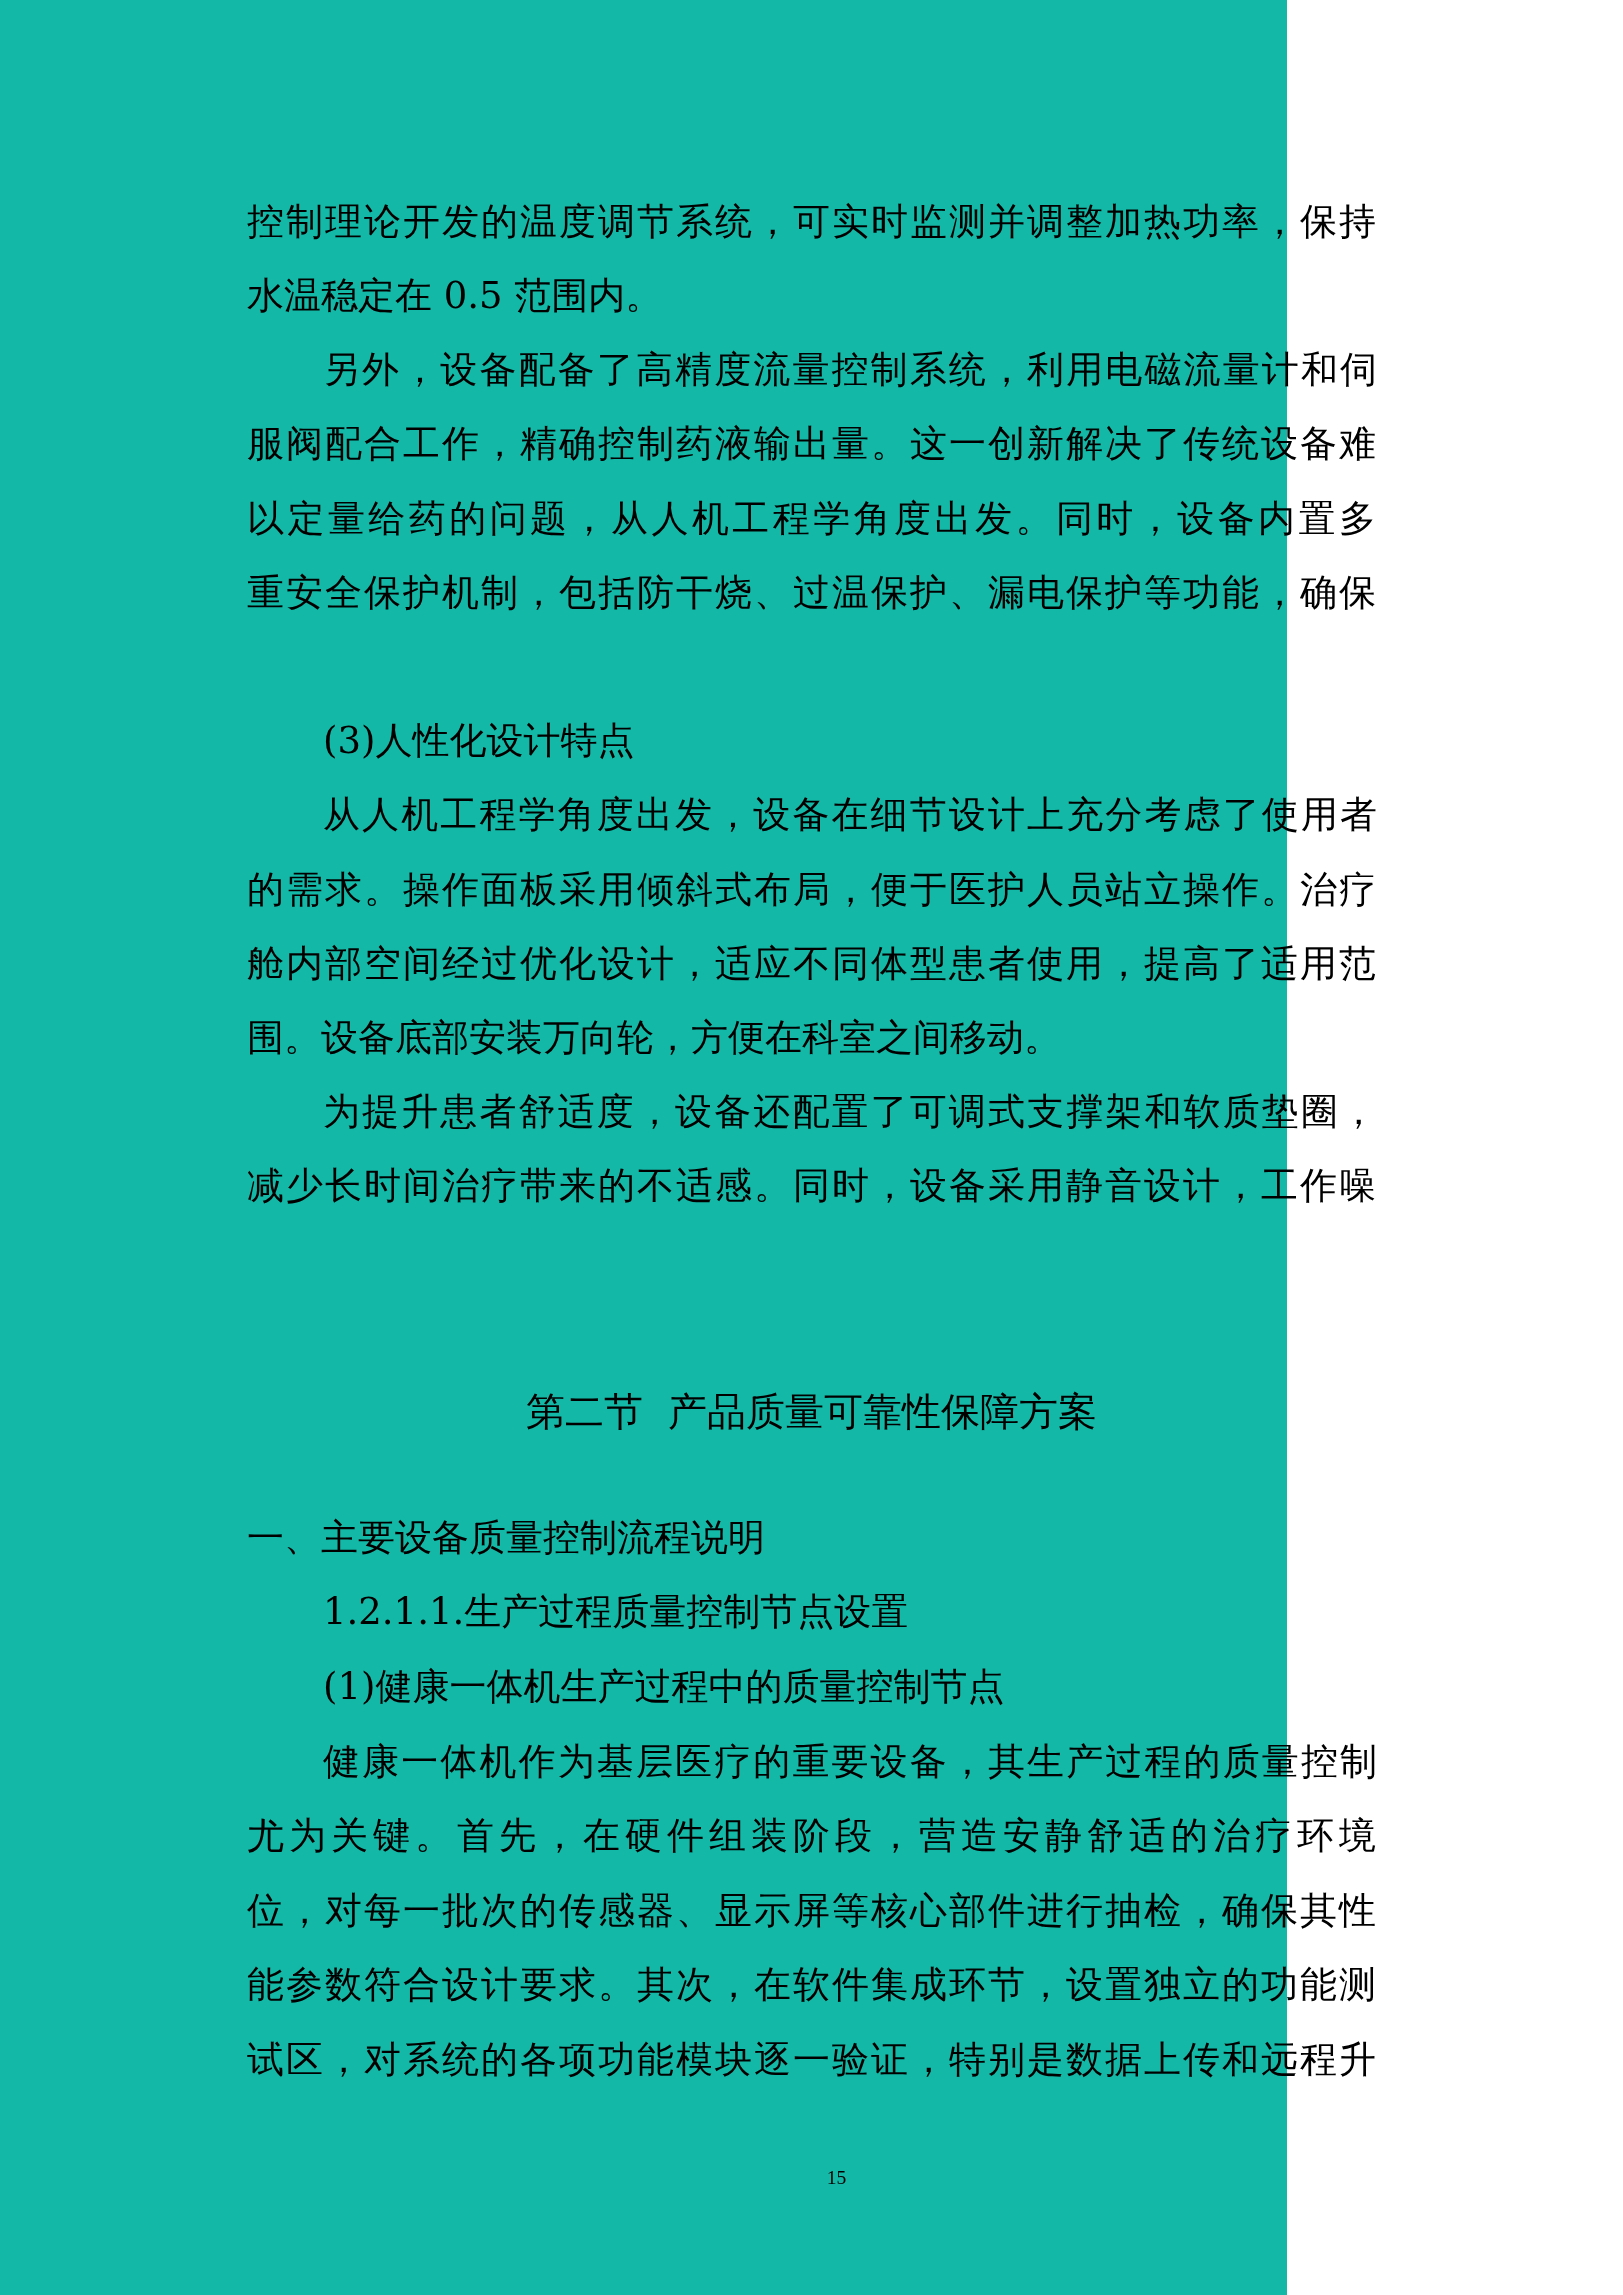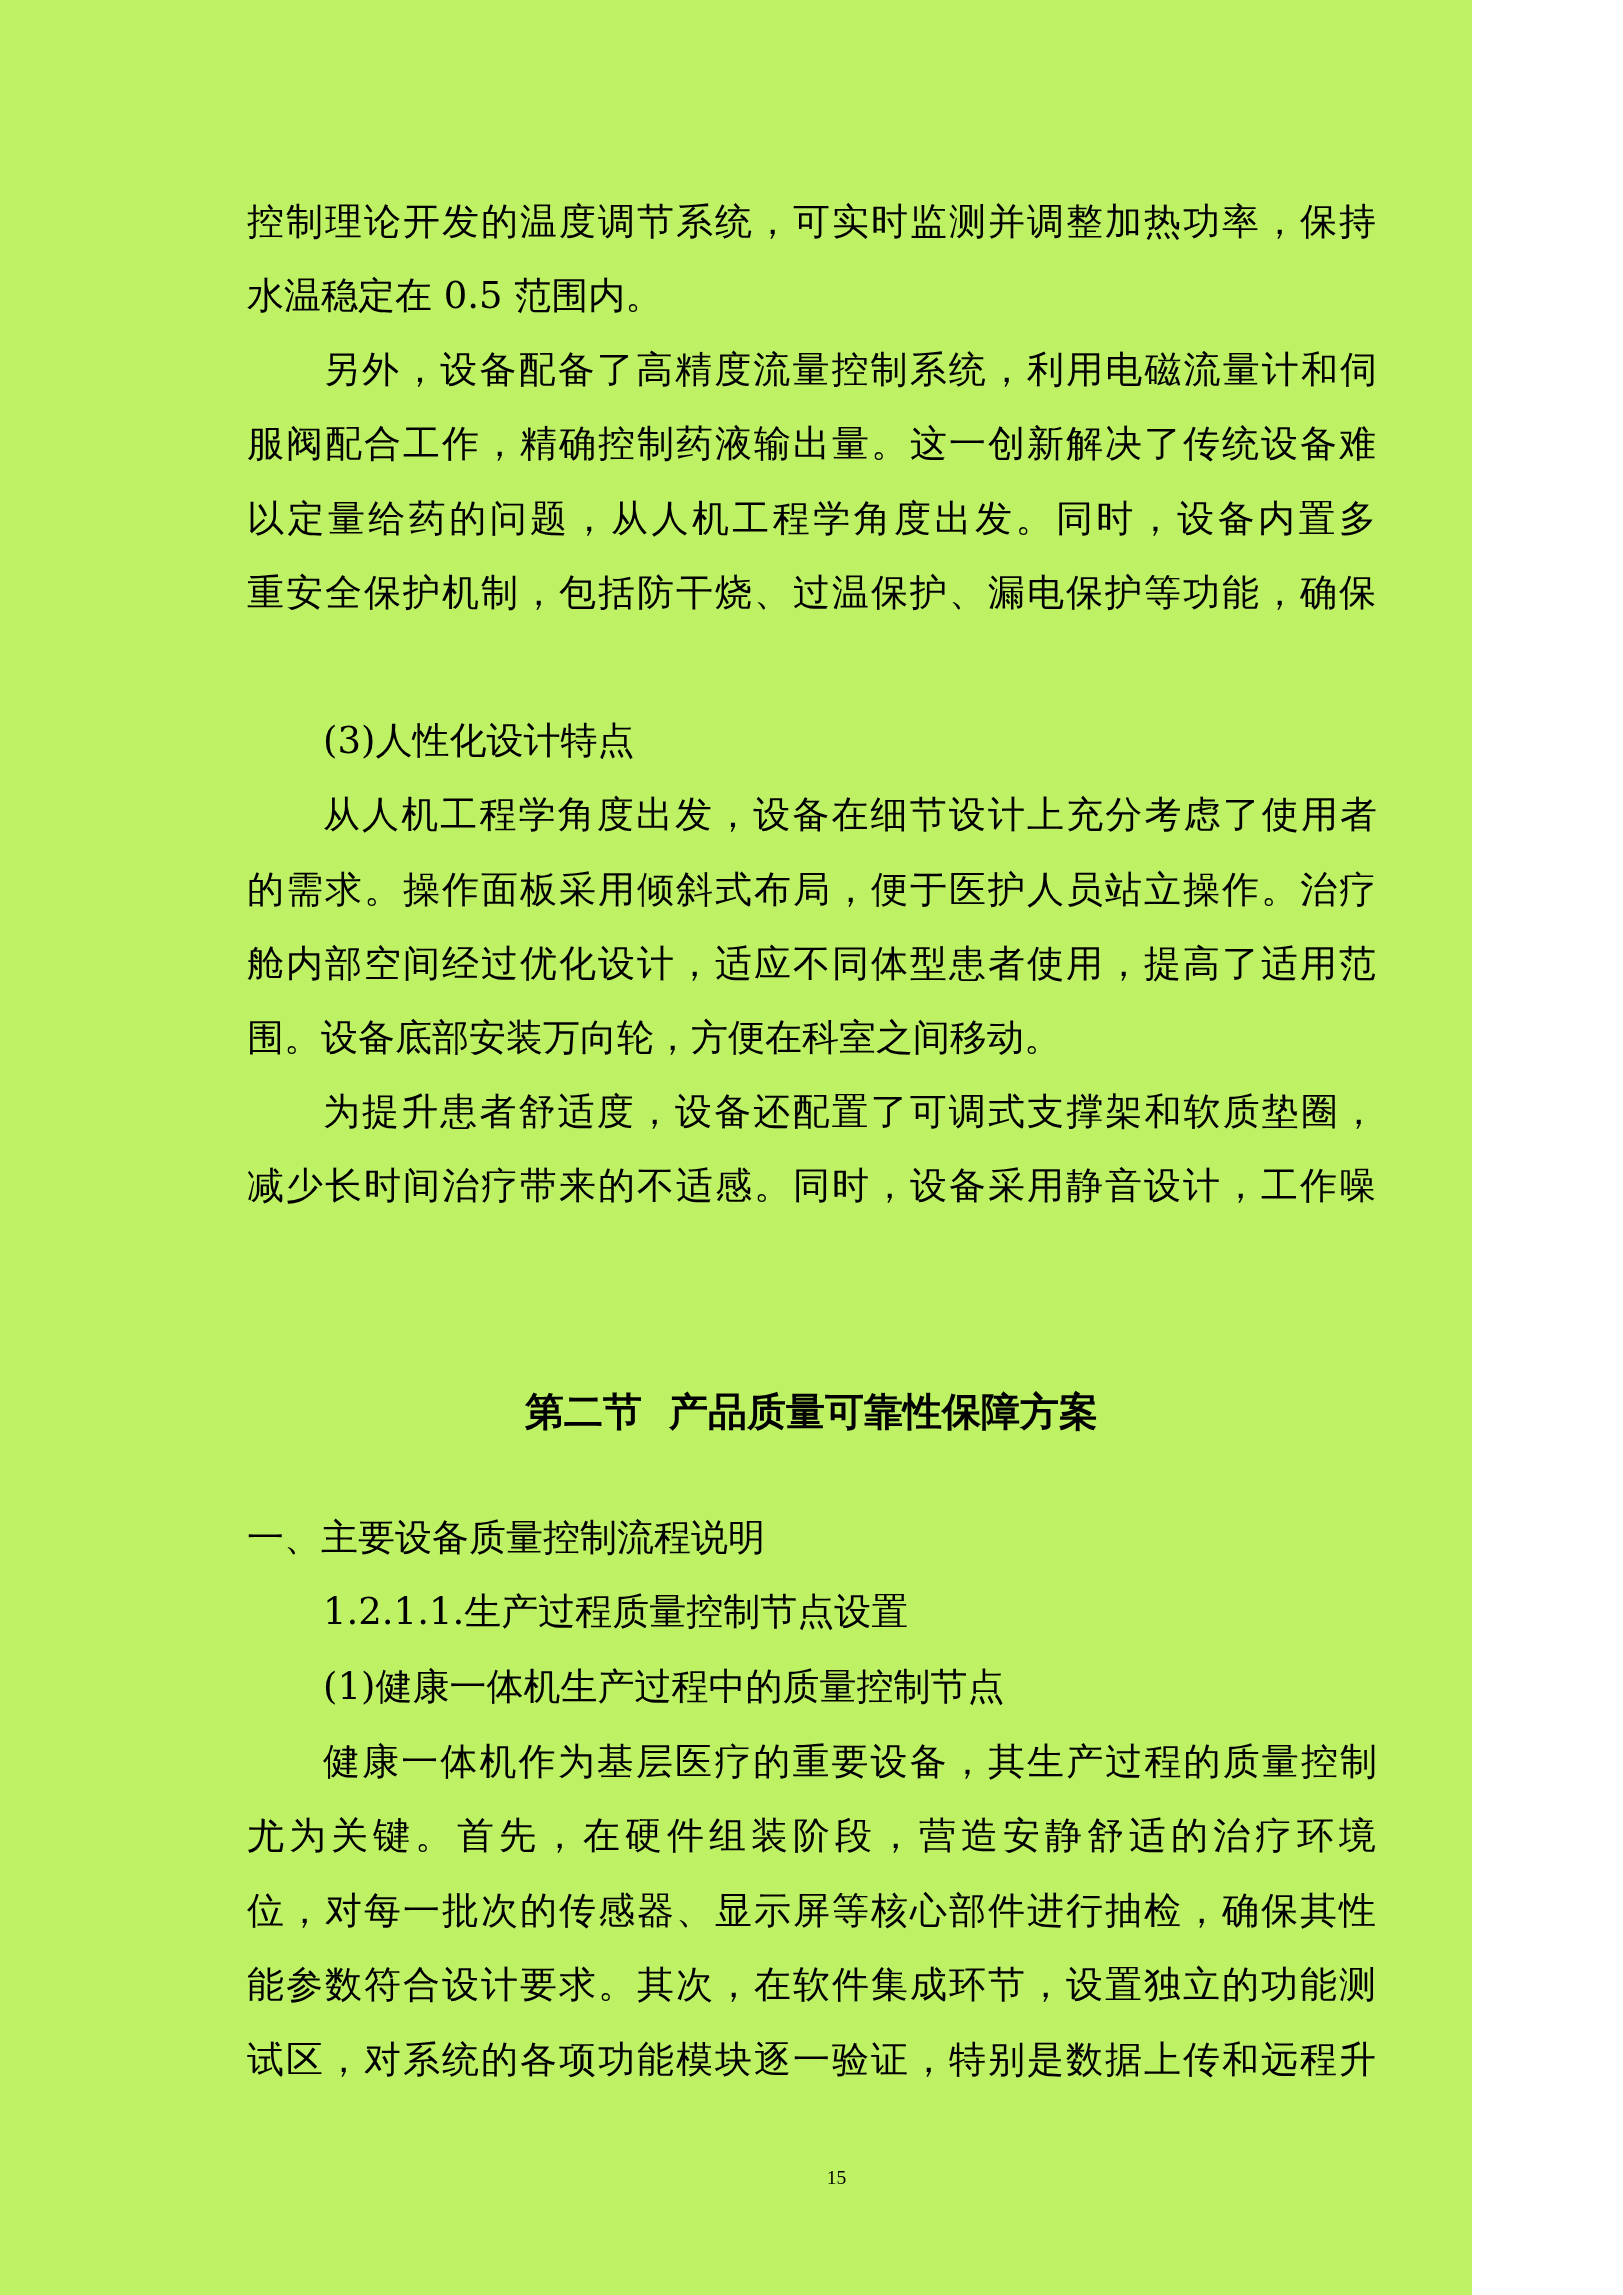--- a/index.html
+++ b/index.html
@@ -1,38 +1,38 @@
 <!DOCTYPE html>
 <html style="font-size:10.5px"><head>
 <meta charset="utf-8">
 <style>
   html, body { margin: 0; padding: 0; background: #ffffff; }
   body { width: 1623px; height: 2295px; position: relative; overflow: hidden; }
   .page {
-    position: absolute; left: 0; top: 0; width: 1472px; height: 2295px; background: #bef264;
+    position: absolute; left: 0; top: 0; width: 1287px; height: 2295px; background: #14b8a6;
     font-family: "DejaVu Serif", "Liberation Serif", serif; color: #000000;
   }
   .line {
     position: absolute;
     left: 247px;
     width: 1129px;
     height: 75px;
     line-height: 75px;
     font-size: 37px;
     white-space: nowrap;
     overflow: hidden;
   }
   .line.full { text-align: justify; text-align-last: justify; }
   .line.indent { left: 323px; width: 1054px; }
   .heading {
     position: absolute;
     left: 0; width: 1623px;
     text-align: center;
     font-size: 39px;
-    font-weight: bold;
+    font-weight: normal;
     height: 79px;
     line-height: 79px;
     white-space: pre;
   }
   .page-number {
     position: absolute;
     left: 0; width: 1673px;
     text-align: center;
     top: 2165px;
     font-size: 19.6px;

